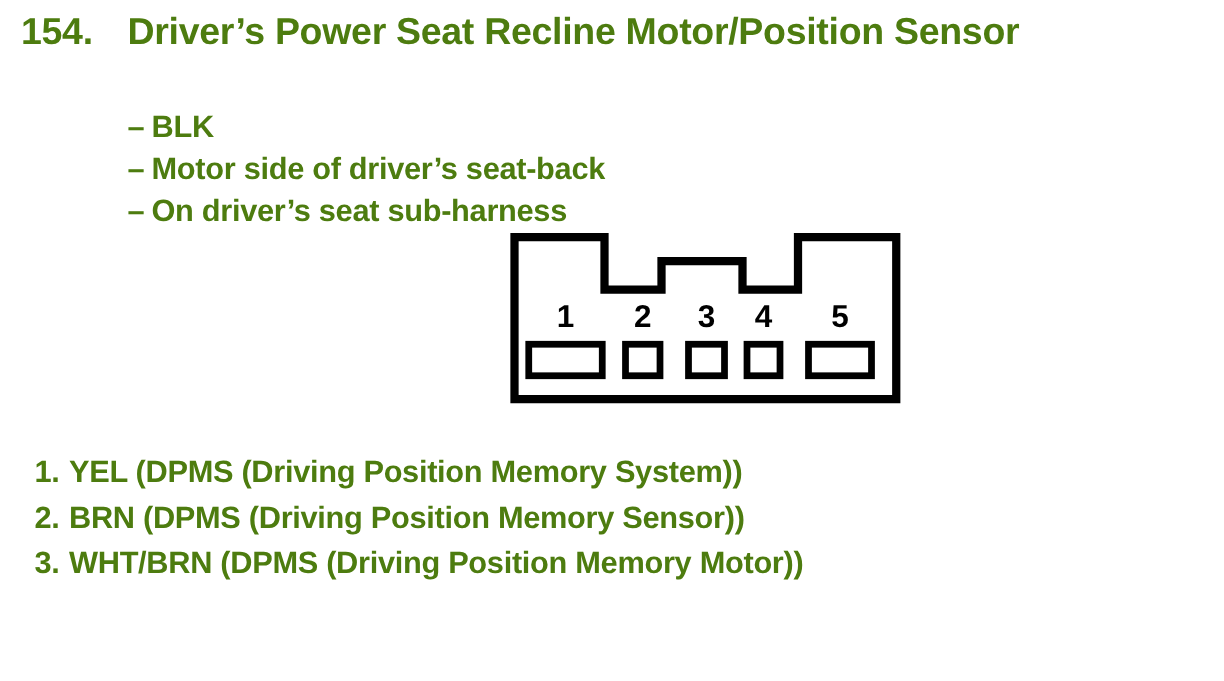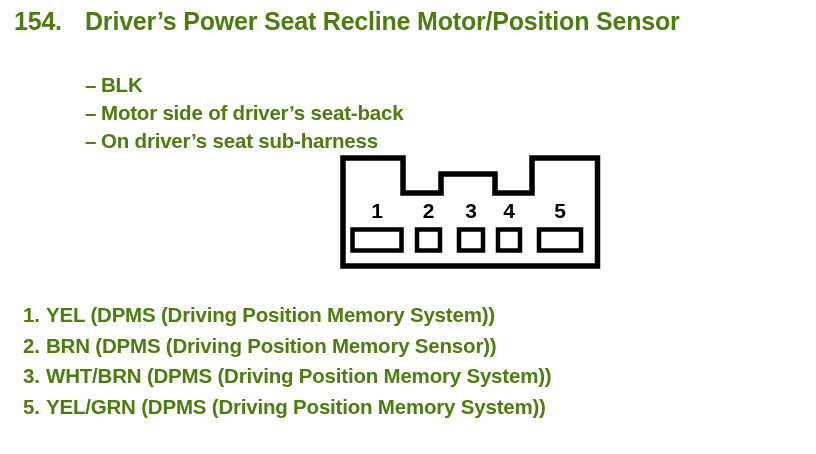--- a/index.html
+++ b/index.html
@@ -130,20 +130,17 @@
   </svg>
 
   <ol class="pin-list">
     <li>
       <span class="marker">1.</span><span>YEL (DPMS (Driving Position Memory System))</span>
     </li>
     <li>
       <span class="marker">2.</span><span>BRN (DPMS (Driving Position Memory Sensor))</span>
     </li>
     <li>
-      <span class="marker">3.</span><span>WHT/BRN (DPMS (Driving Position Memory System))</span>
-    </li>
-    <li>
-      <span class="marker">5.</span><span>YEL/GRN (DPMS (Driving Position Memory System))</span>
+      <span class="marker">3.</span><span>WHT/BRN (DPMS (Driving Position Memory Motor))</span>
     </li>
   </ol>
 
 </div>
 
 </body></html>

